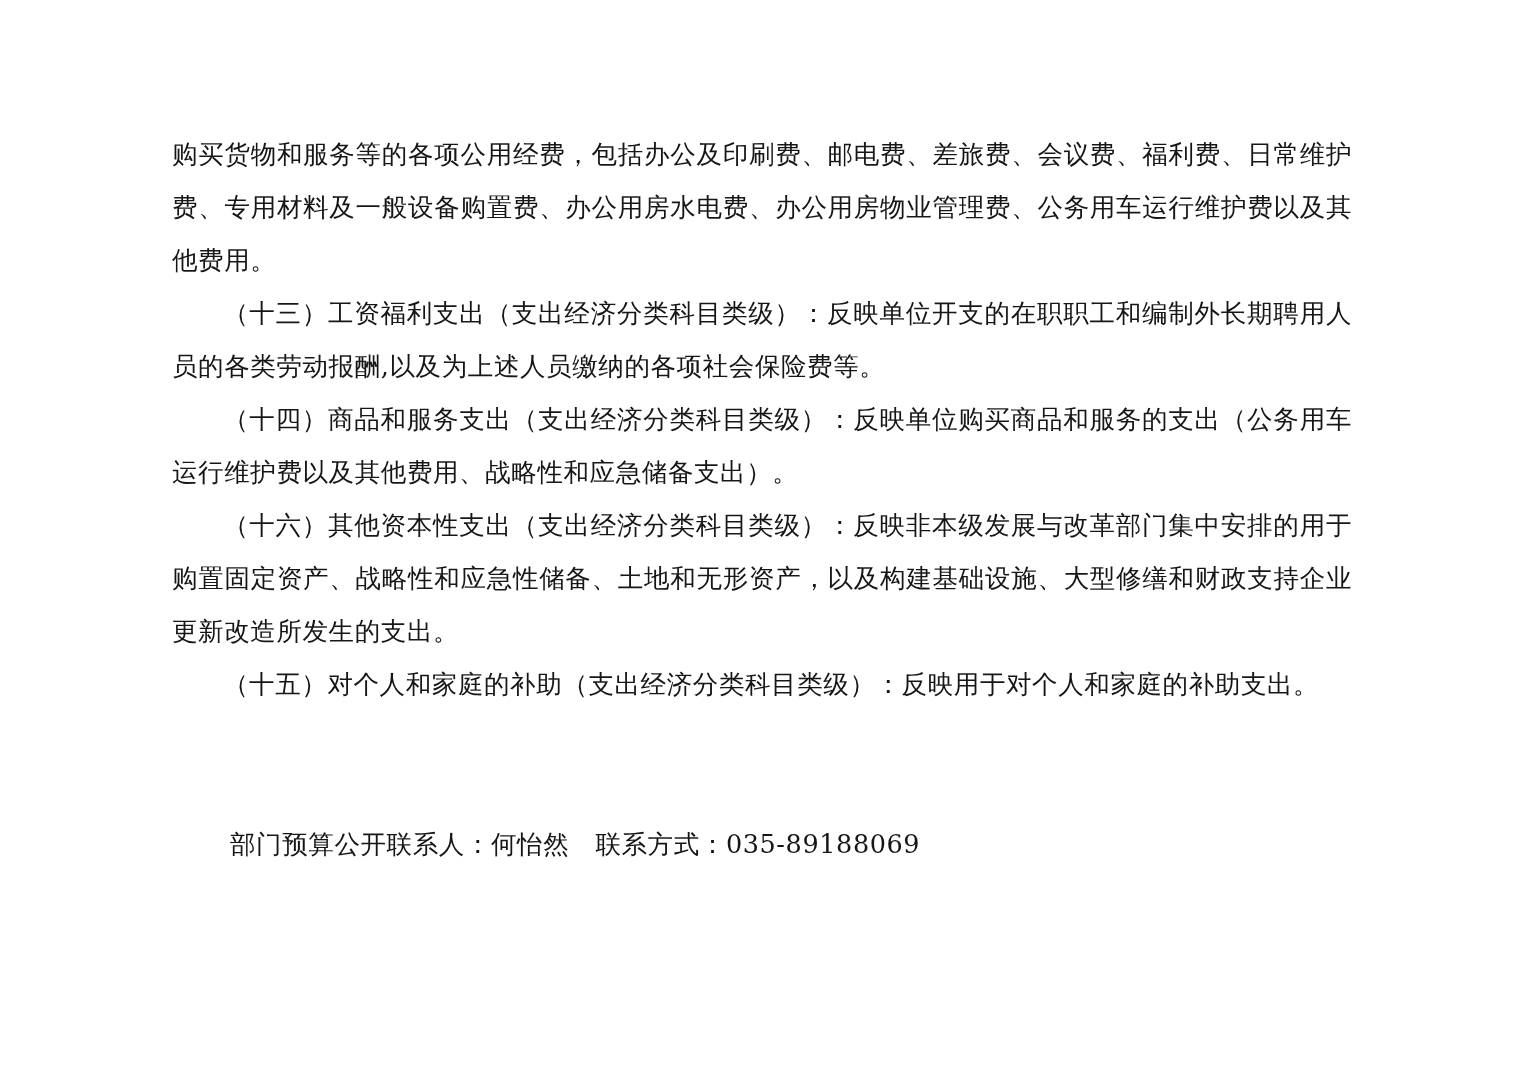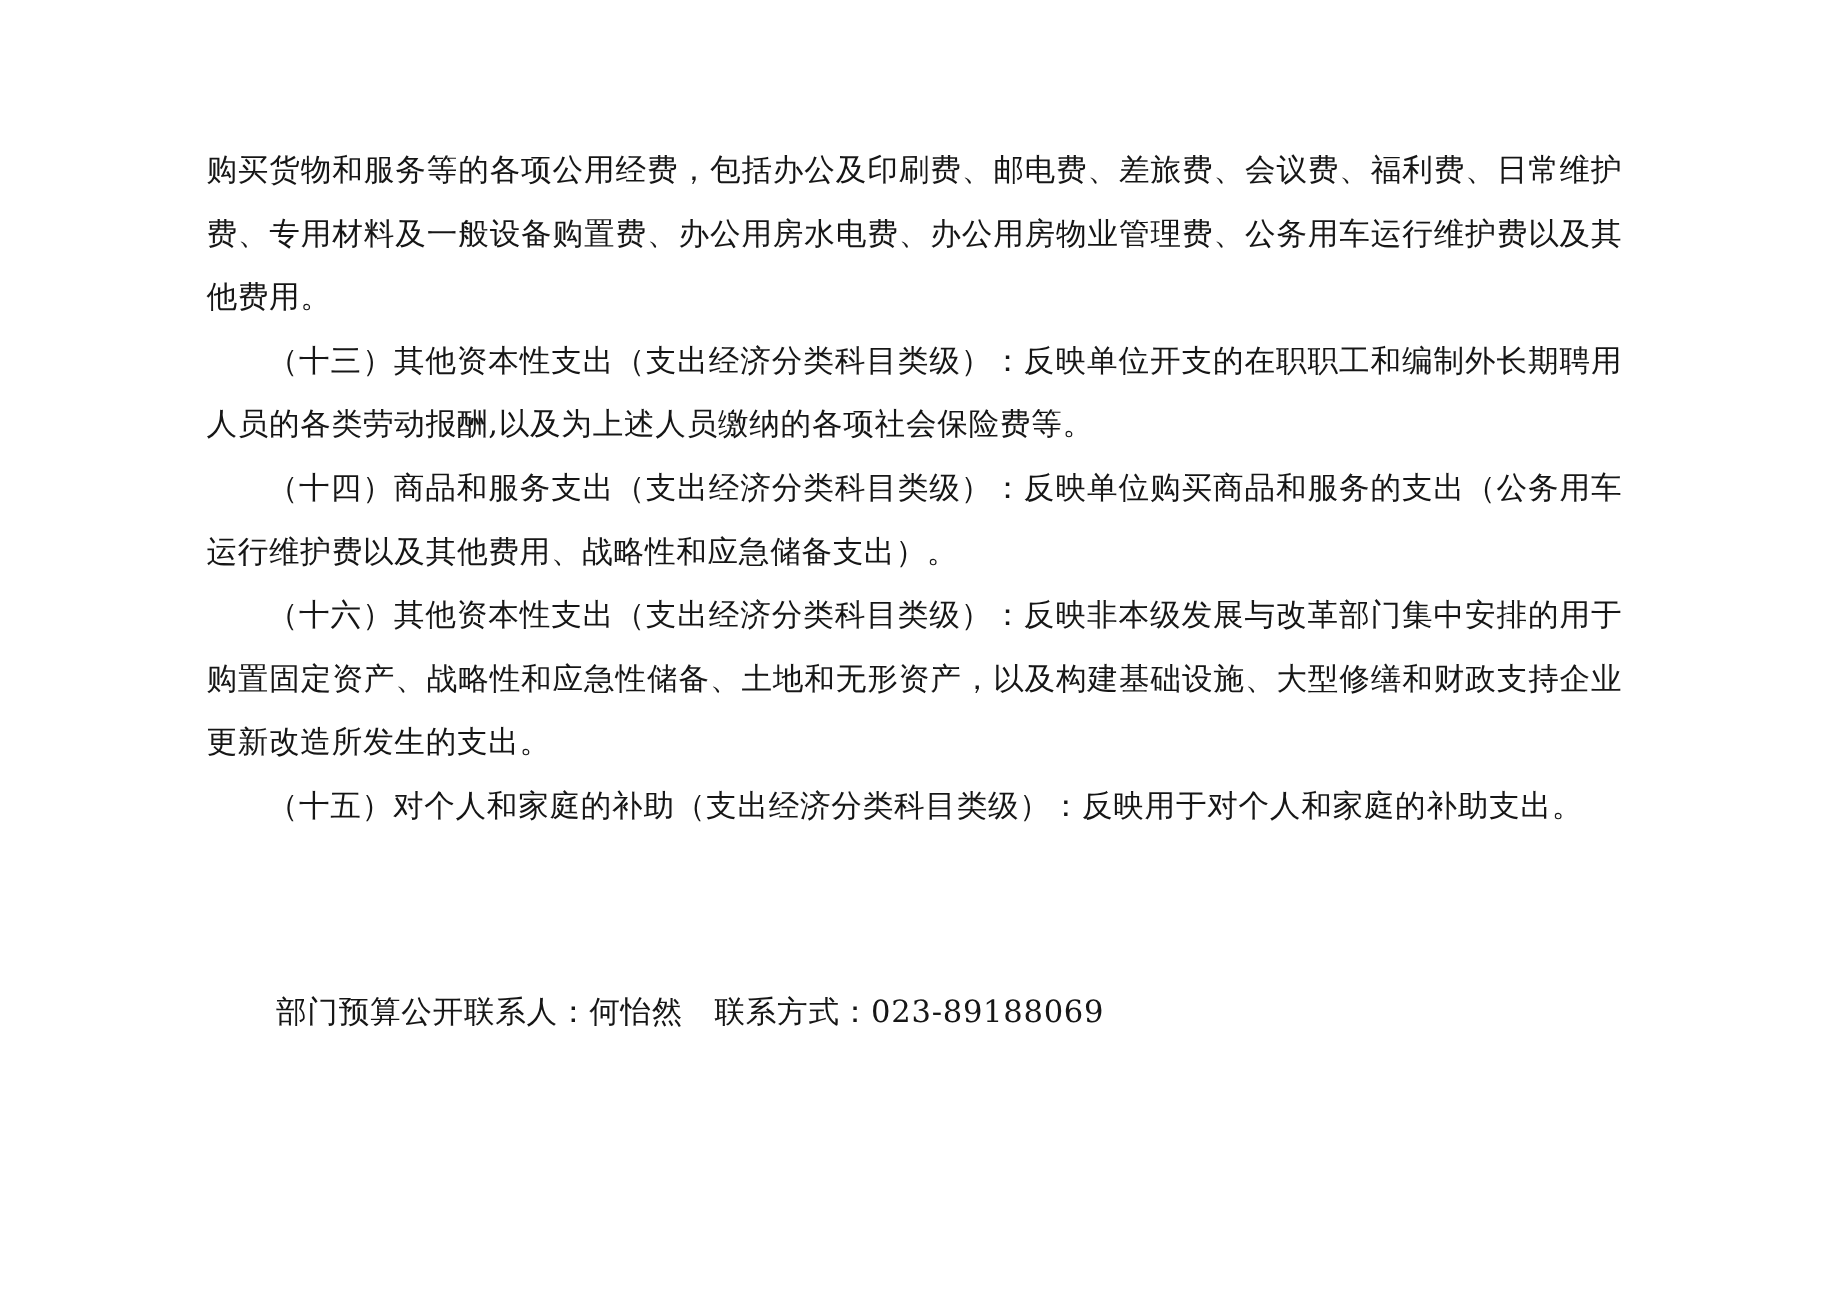--- a/index.html
+++ b/index.html
@@ -12,21 +12,21 @@
     width: 1520px;
     height: 1074px;
     background: #ffffff;
     overflow: hidden;
     font-family: "DejaVu Serif", "Liberation Serif", serif;
     color: #1a1a1a;
   }
   .content {
     position: absolute;
     left: 172px;
-    top: 116px;
+    top: 128px;
     width: 1180px;
   }
   .para {
     font-size: 25.5px;
     line-height: 53px;
     letter-spacing: 0.6px;
     text-align: justify;
     text-justify: inter-ideograph;
     margin: 0 0 0 0;
     color: #161616;
@@ -51,27 +51,27 @@
 </style>
 </head>
 <body>
 
 <div class="page">
 
   <div class="content">
 
     <p class="para">购买货物和服务等的各项公用经费，包括办公及印刷费、邮电费、差旅费、会议费、福利费、日常维护费、专用材料及一般设备购置费、办公用房水电费、办公用房物业管理费、公务用车运行维护费以及其他费用。</p>
 
-    <p class="para indent">（十三）其他资本性支出（支出经济分类科目类级）：反映单位开支的在职职工和编制外长期聘用人员的各类劳动报酬,以及为上述人员缴纳的各项社会保险费等。</p>
+    <p class="para indent">（十三）工资福利支出（支出经济分类科目类级）：反映单位开支的在职职工和编制外长期聘用人员的各类劳动报酬,以及为上述人员缴纳的各项社会保险费等。</p>
 
     <p class="para indent">（十四）商品和服务支出（支出经济分类科目类级）：反映单位购买商品和服务的支出（公务用车运行维护费以及其他费用、战略性和应急储备支出）。</p>
 
     <p class="para indent">（十六）其他资本性支出（支出经济分类科目类级）：反映非本级发展与改革部门集中安排的用于购置固定资产、战略性和应急性储备、土地和无形资产，以及构建基础设施、大型修缮和财政支持企业更新改造所发生的支出。</p>
 
     <p class="para indent">（十五）对个人和家庭的补助（支出经济分类科目类级）：反映用于对个人和家庭的补助支出。</p>
 
   </div>
 
   <div class="contact-block">
-    <div class="contact">部门预算公开联系人：何怡然　联系方式：023-89188069</div>
+    <div class="contact">部门预算公开联系人：何怡然　联系方式：035-89188069</div>
   </div>
 
 </div>
 
 </body></html>

